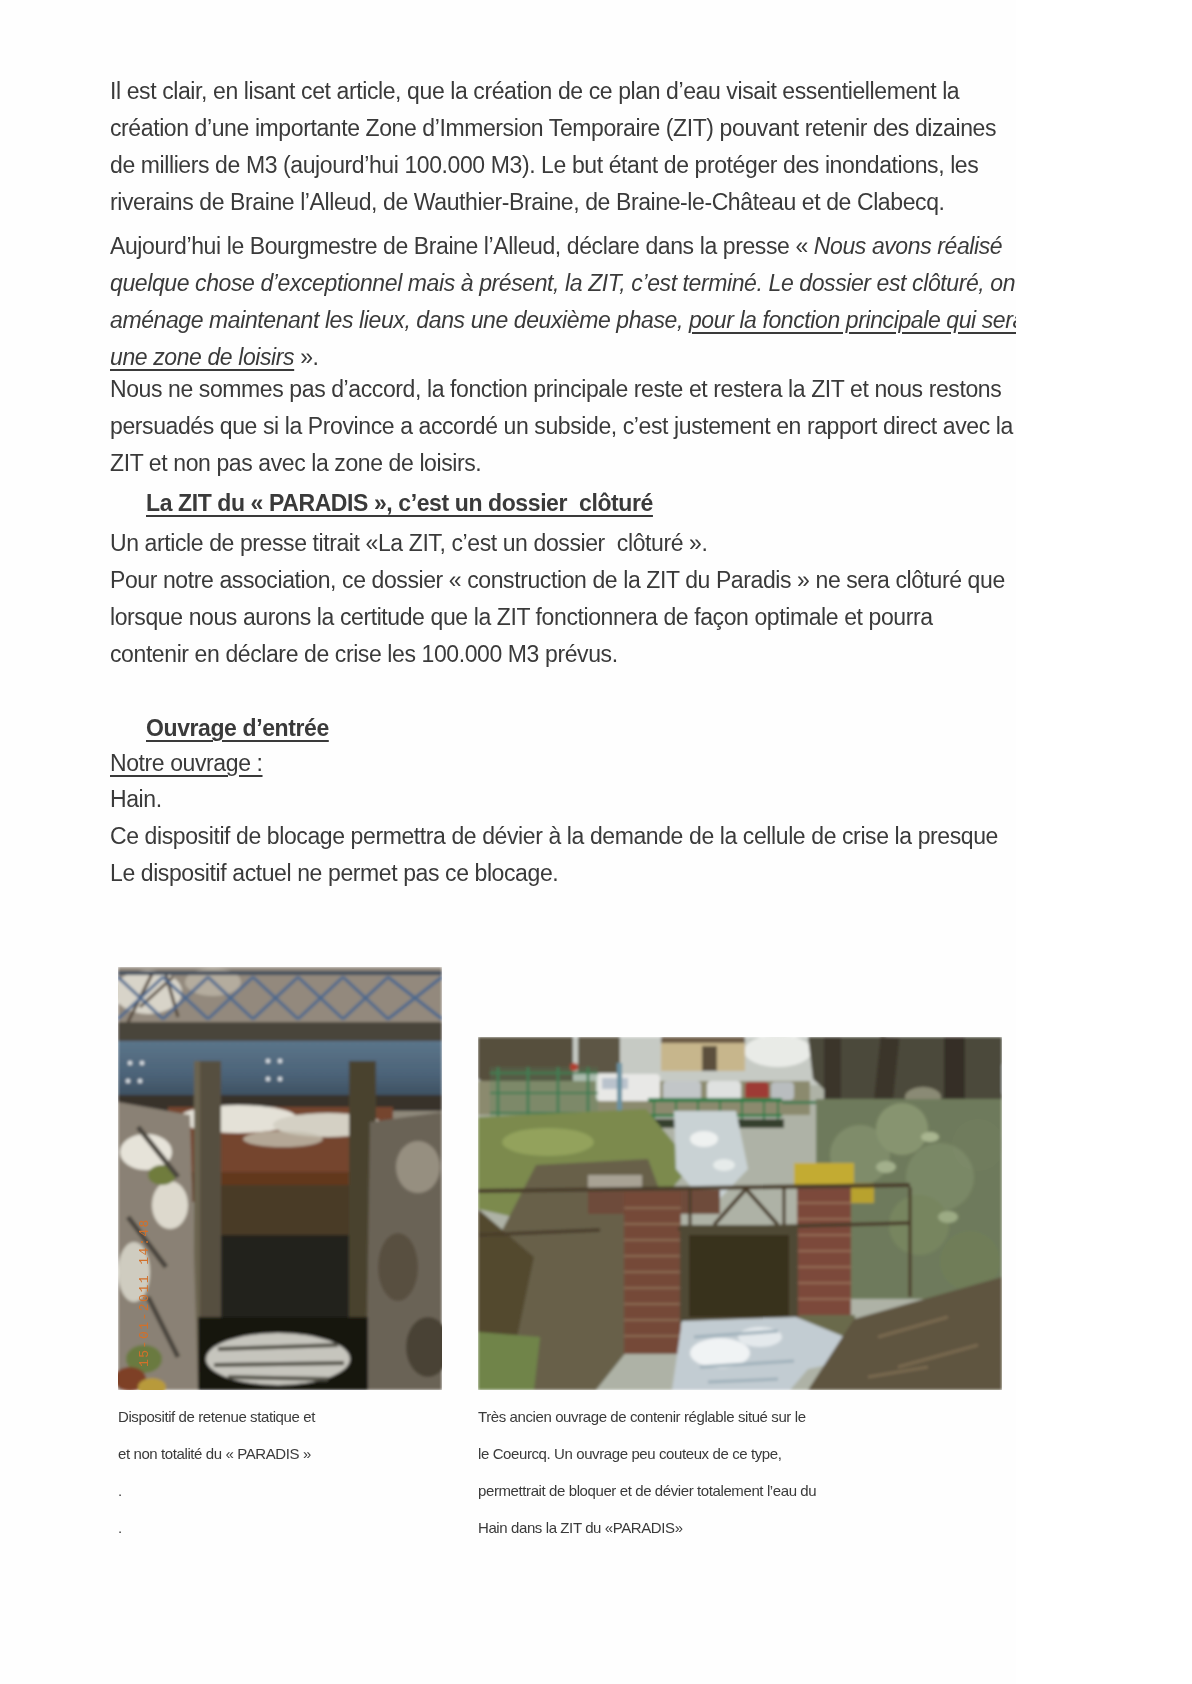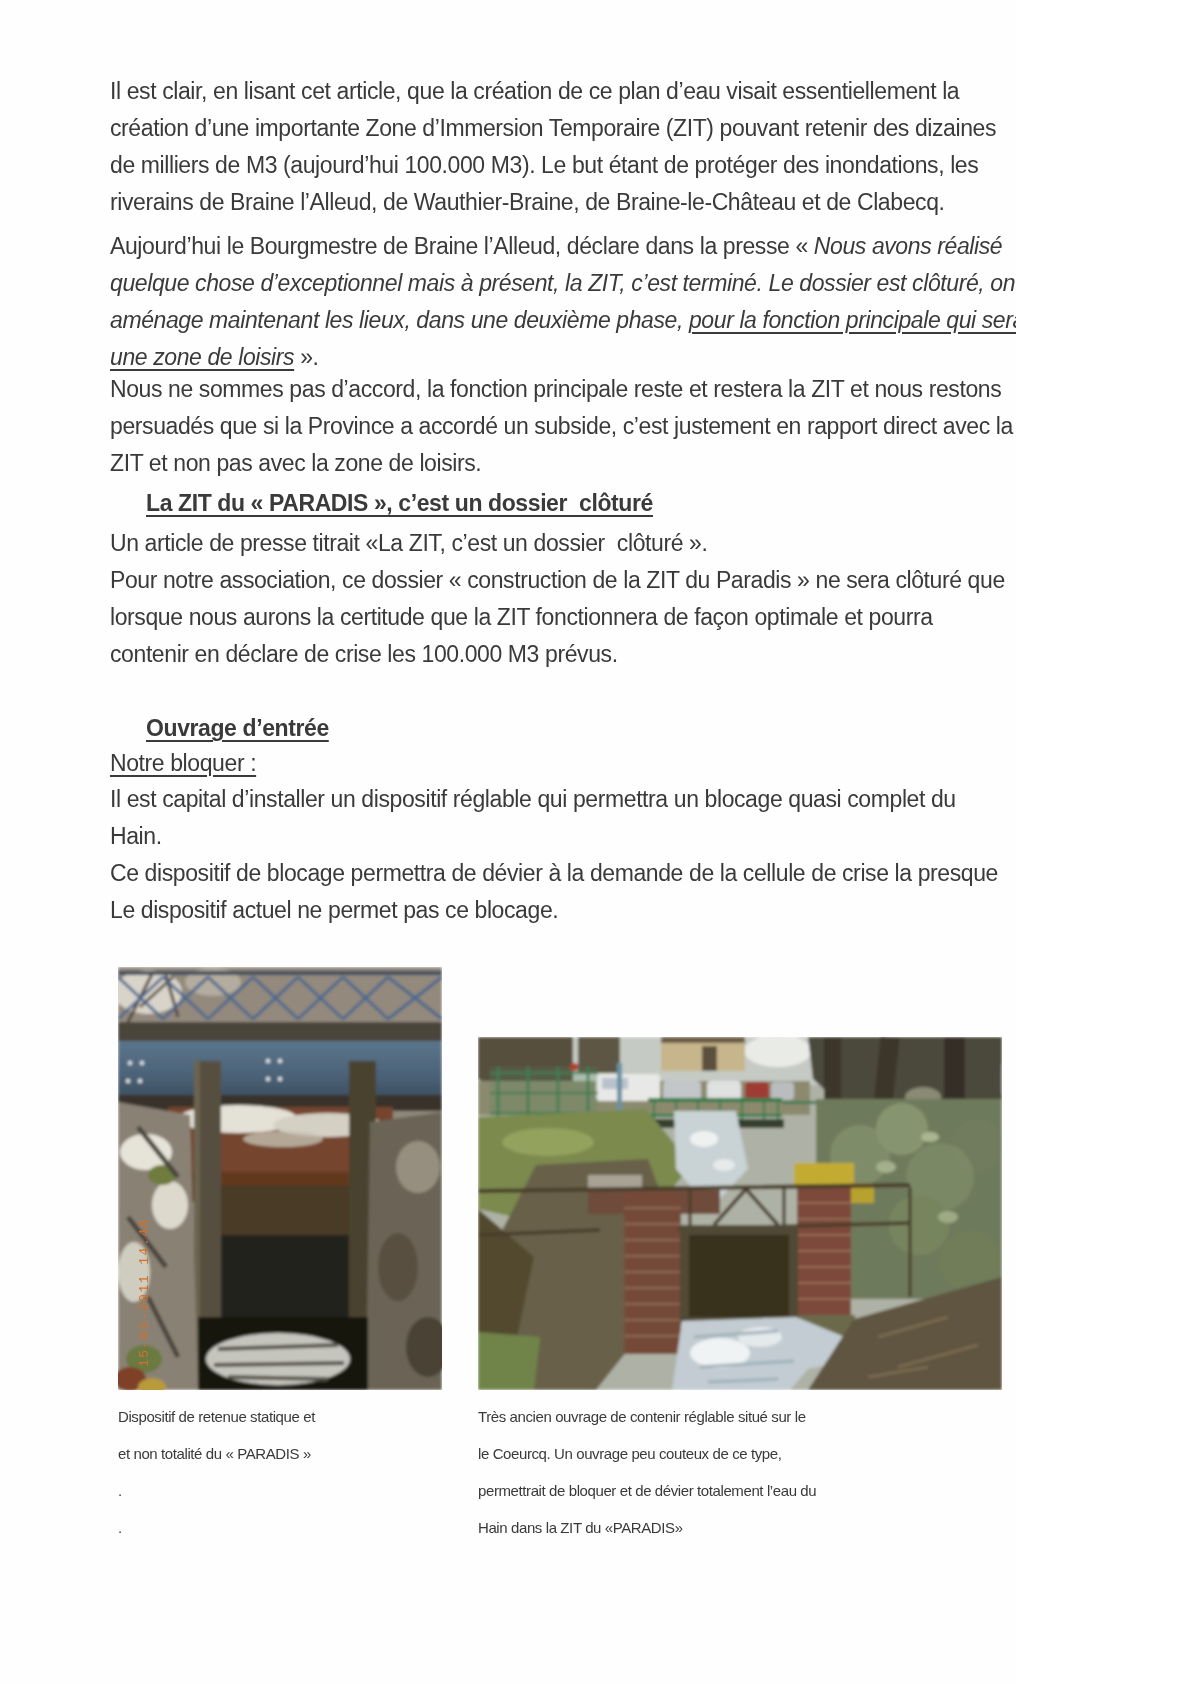--- a/index.html
+++ b/index.html
@@ -46,24 +46,23 @@
   <div class="tblock head" style="top:485px;">La ZIT du « PARADIS », c’est un dossier  clôturé</div>
 
   <div class="tblock" style="top:525px;">
     <div class="line">Un article de presse titrait «La ZIT, c’est un dossier  clôturé ».</div>
     <div class="line">Pour notre association, ce dossier « construction de la ZIT du Paradis » ne sera clôturé que</div>
     <div class="line">lorsque nous aurons la certitude que la ZIT fonctionnera de façon optimale et pourra</div>
     <div class="line">contenir en déclare de crise les 100.000 M3 prévus.</div>
   </div>
 
   <div class="tblock head" style="top:710px;">Ouvrage d’entrée</div>
-  <div class="tblock sub" style="top:745px;">Notre bloquer :</div>
+  <div class="tblock sub" style="top:745px;">Notre ouvrage :</div>
 
   <div class="tblock" style="top:781px;">
-    <div class="line">Il est capital d’installer un dispositif réglable qui permettra un blocage quasi complet du</div>
     <div class="line">Hain.</div>
     <div class="line">Ce dispositif de blocage permettra de dévier à la demande de la cellule de crise la presque</div>
     <div class="line">Le dispositif actuel ne permet pas ce blocage.</div>
   </div>
 
   <div class="photo" style="left:118px;top:967px;width:324px;height:423px;">
     <svg viewBox="0 0 324 423" preserveAspectRatio="none">
       <defs>
         <filter id="blur1" x="-5%" y="-5%" width="110%" height="110%">
             <feGaussianBlur stdDeviation="1.8"></feGaussianBlur>

